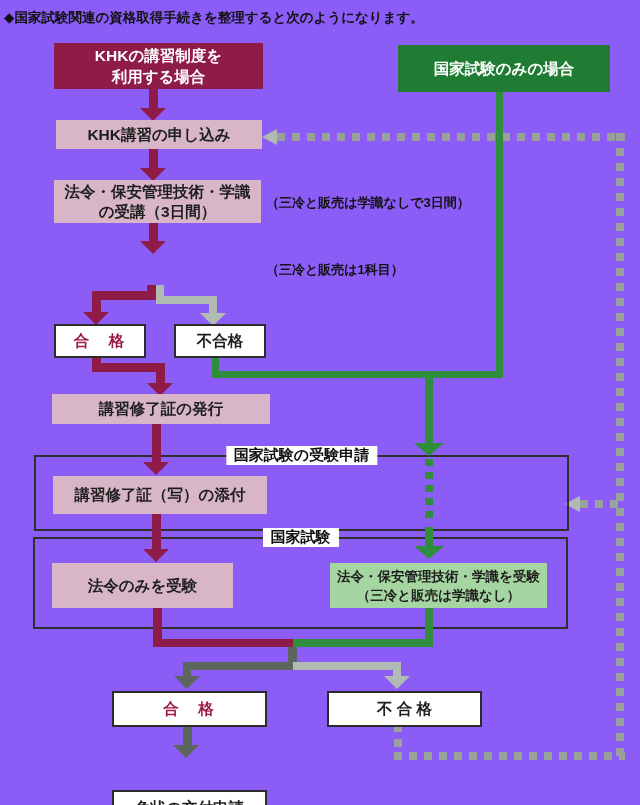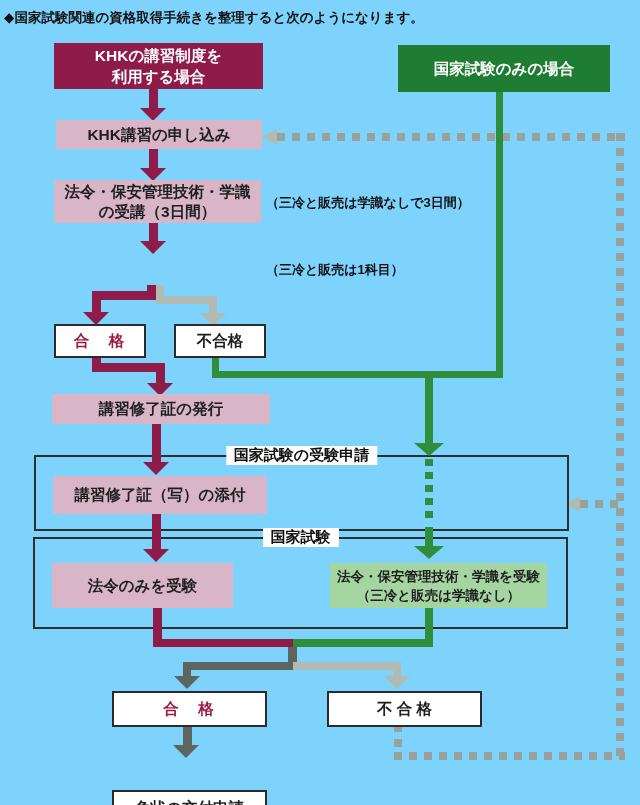--- a/index.html
+++ b/index.html
@@ -2,21 +2,21 @@
 <html style="--maroon: #8e1b48; --pink: #d8b6c8; --green-box: #1f7c33; --green-line: #2f8e3c; --light-green: #a5d5a0; --gray-light: #b2bab4; --gray-dark: #5d655f; --gray-dot: #98a29b; --pass-text: #9b1b49;"><head>
 <meta charset="utf-8">
 <style>
   :root{
     --maroon:#8e1b48; --pink:#d8b6c8; --green-box:#1f7c33; --green-line:#2f8e3c;
     --light-green:#a5d5a0; --gray-light:#b2bab4; --gray-dark:#5d655f;
     --gray-dot:#98a29b; --border-dark:#2b2b2b; --pass-text:#9b1b49;
   }
   html,body{margin:0;padding:0;}
   body{font-family:"Liberation Sans","DejaVu Sans",sans-serif;background:#ffffff;}
-  #page{position:relative;width:640px;height:805px;background:#7dd3fc;overflow:hidden;}
+  #page{position:relative;width:640px;height:805px;background:#8b5cf6;overflow:hidden;}
   .abs{position:absolute;}
   .title{font-size:13.5px;font-weight:600;color:#111;letter-spacing:0px;white-space:nowrap;}
   .box{position:absolute;display:flex;flex-direction:column;align-items:center;justify-content:center;
        text-align:center;font-weight:bold;color:#1e1e1e;line-height:20px;font-size:15.5px;}
   .hdr{background:var(--maroon);color:#fff;line-height:21px;}
   .hdr-g{background:var(--green-box);color:#fff;}
   .pink{background:var(--pink);}
   .lgreen{background:var(--light-green);font-size:13.5px;line-height:19px;}
   .wbox{background:#fff;border:2px solid var(--border-dark);}
   .note{position:absolute;font-size:13px;color:#111;white-space:nowrap;font-weight:600;}

